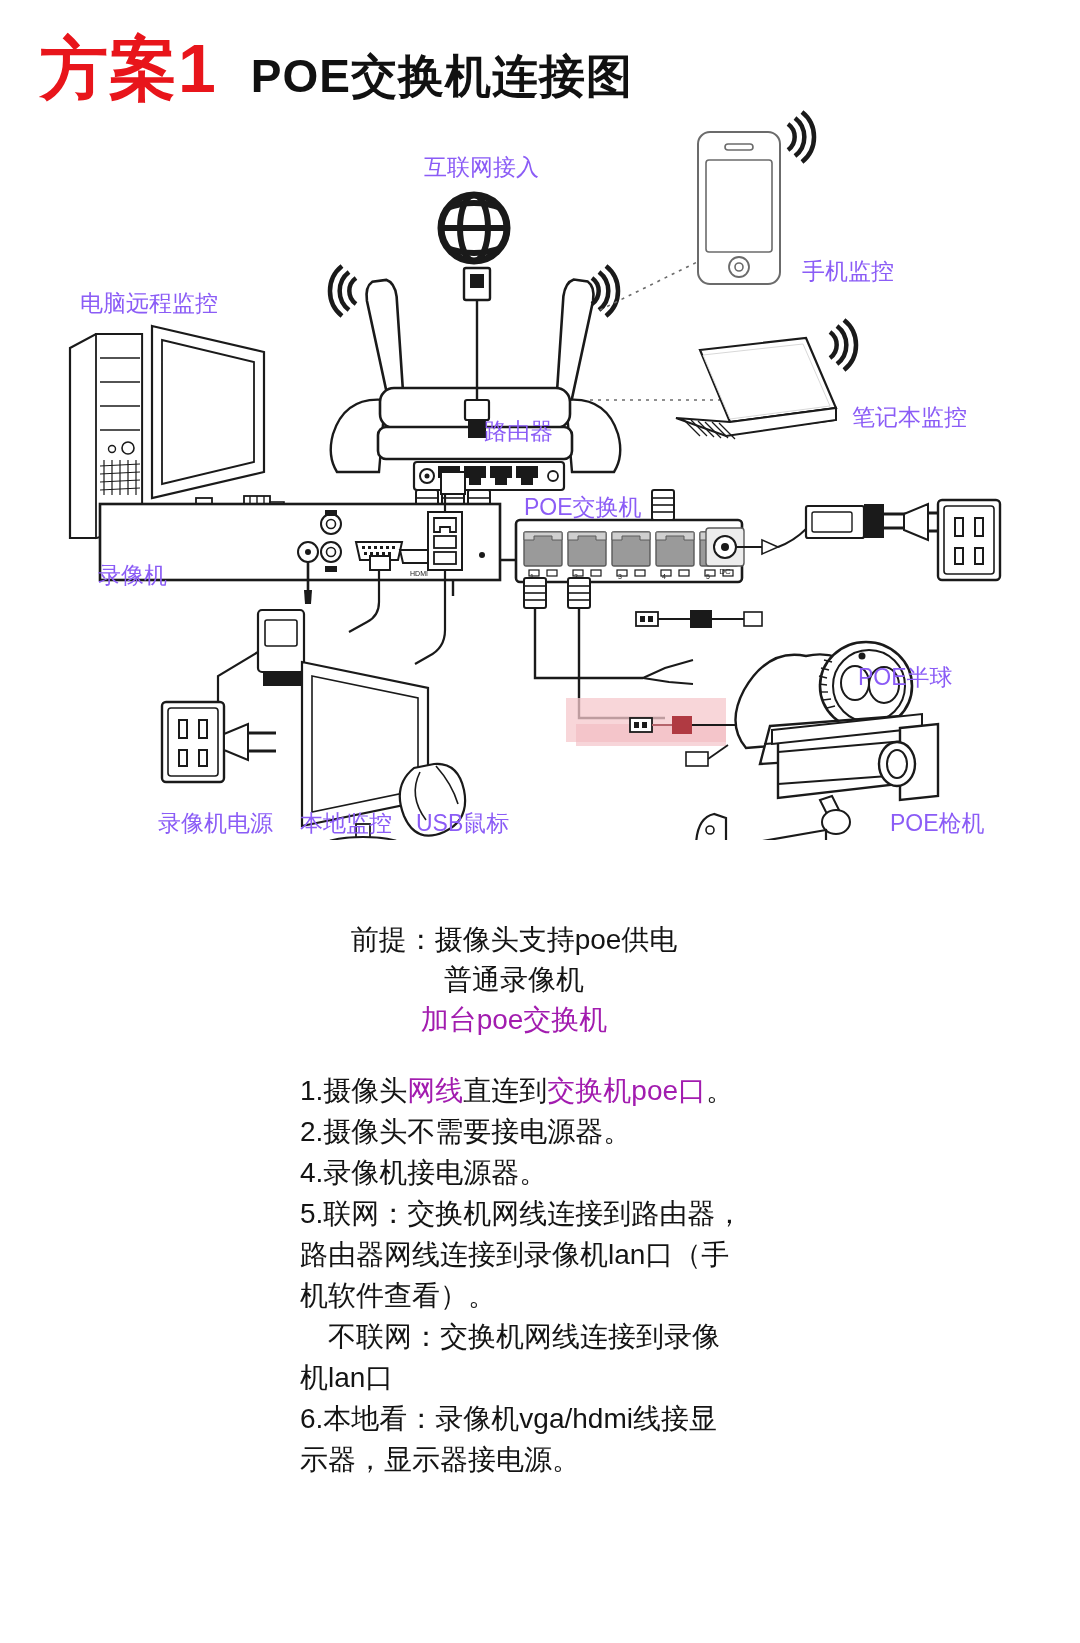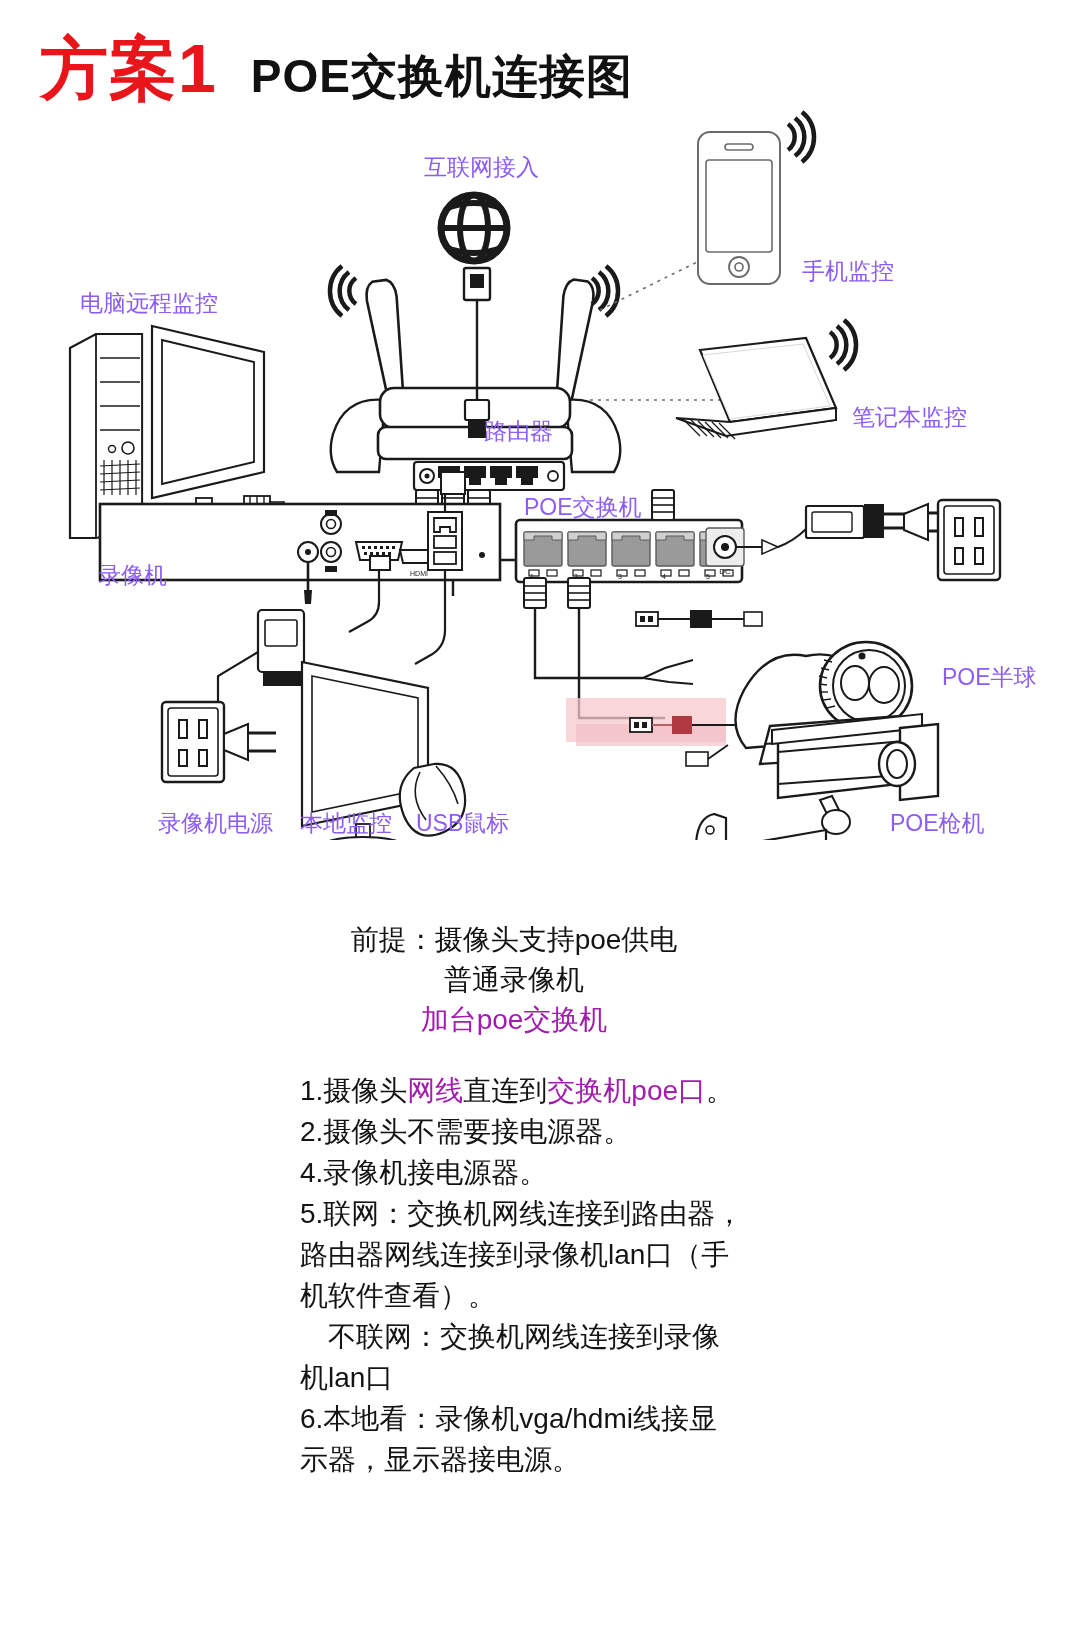--- a/index.html
+++ b/index.html
@@ -428,21 +428,21 @@
 </svg>
 </div>
 
 <div class="abs lbl" style="left:424px; top:152px;">互联网接入</div>
 <div class="abs lbl" style="left:80px;  top:288px;">电脑远程监控</div>
 <div class="abs lbl" style="left:484px; top:416px;">路由器</div>
 <div class="abs lbl" style="left:802px; top:256px;">手机监控</div>
 <div class="abs lbl" style="left:806px; top:402px;margin-left:46px;">笔记本监控</div>
 <div class="abs lbl" style="left:98px;  top:560px;">录像机</div>
 <div class="abs lbl" style="left:524px; top:492px;">POE交换机</div>
-<div class="abs lbl" style="left:942px; top:662px;text-align:center;">POE半球</div>
+<div class="abs lbl" style="left:858px; top:662px;text-align:center;">POE半球</div>
 <div class="abs lbl" style="left:890px; top:808px;">POE枪机</div>
 <div class="abs lbl" style="left:158px; top:808px;">录像机电源</div>
 <div class="abs lbl" style="left:300px; top:808px;">本地监控</div>
 <div class="abs lbl" style="left:416px; top:808px;">USB鼠标</div>
 
 <div id="instructions" class="abs">
   <div class="ins-center">前提：摄像头支持poe供电</div>
   <div class="ins-center">普通录像机</div>
   <div class="ins-center ins-red">加台poe交换机</div>
 

